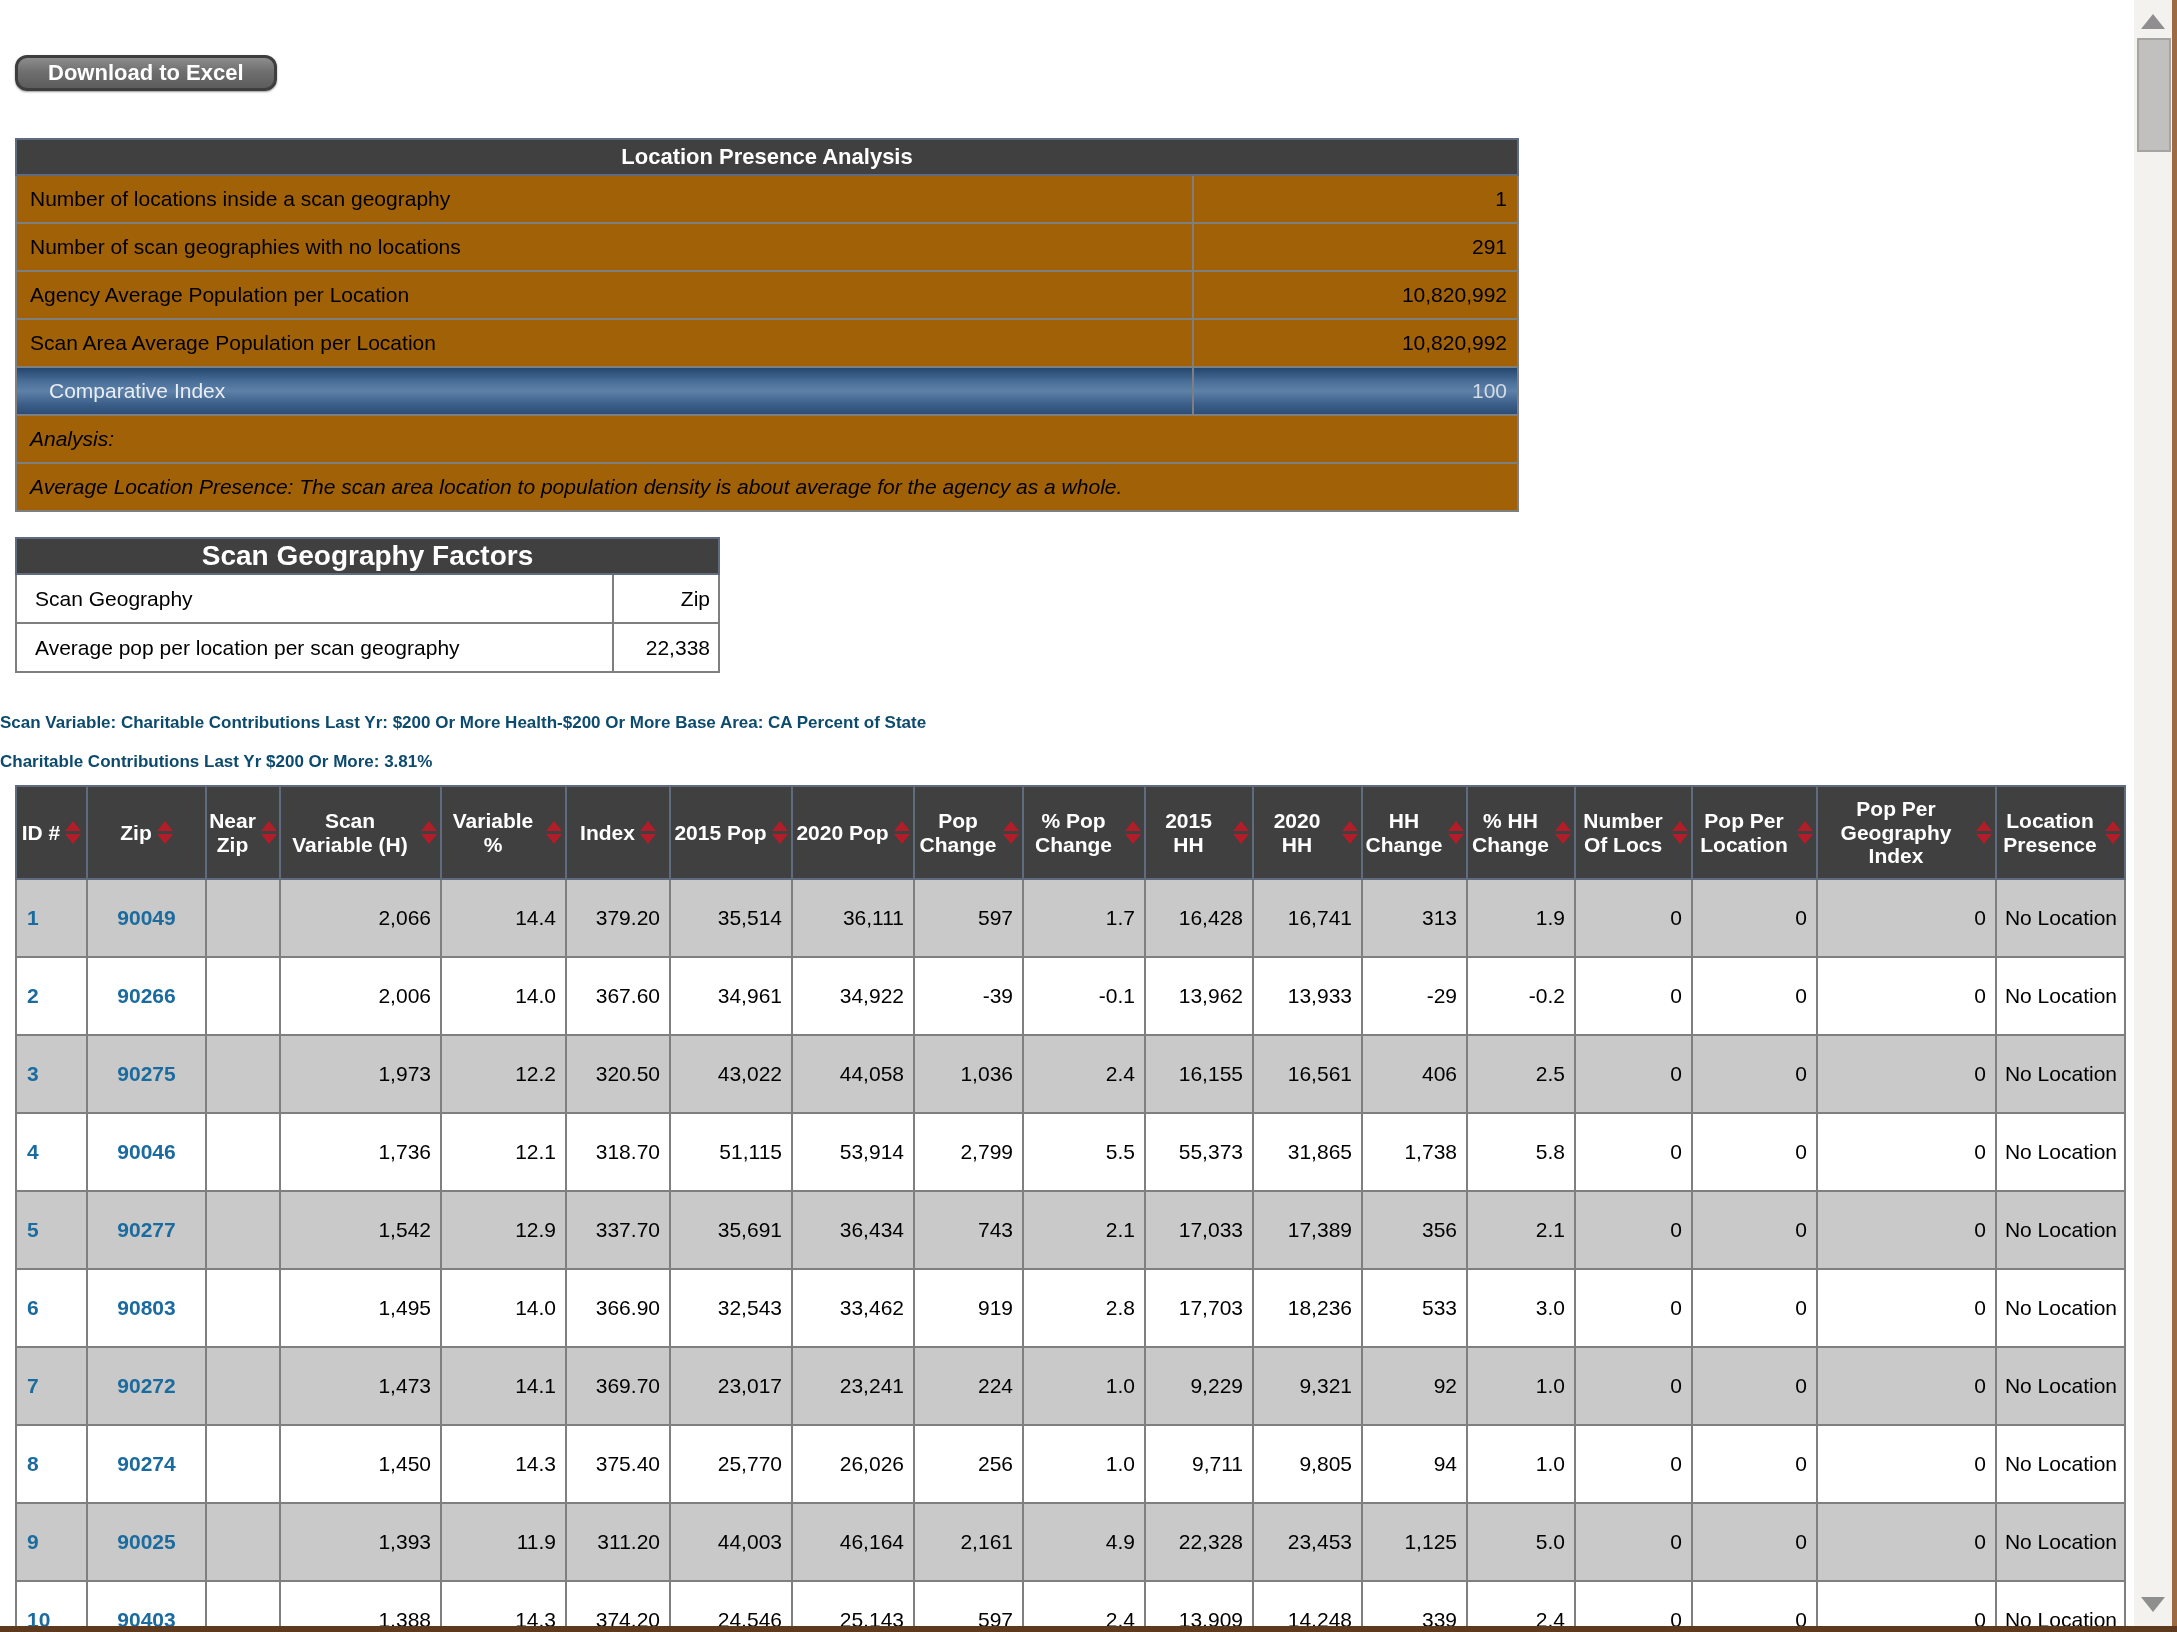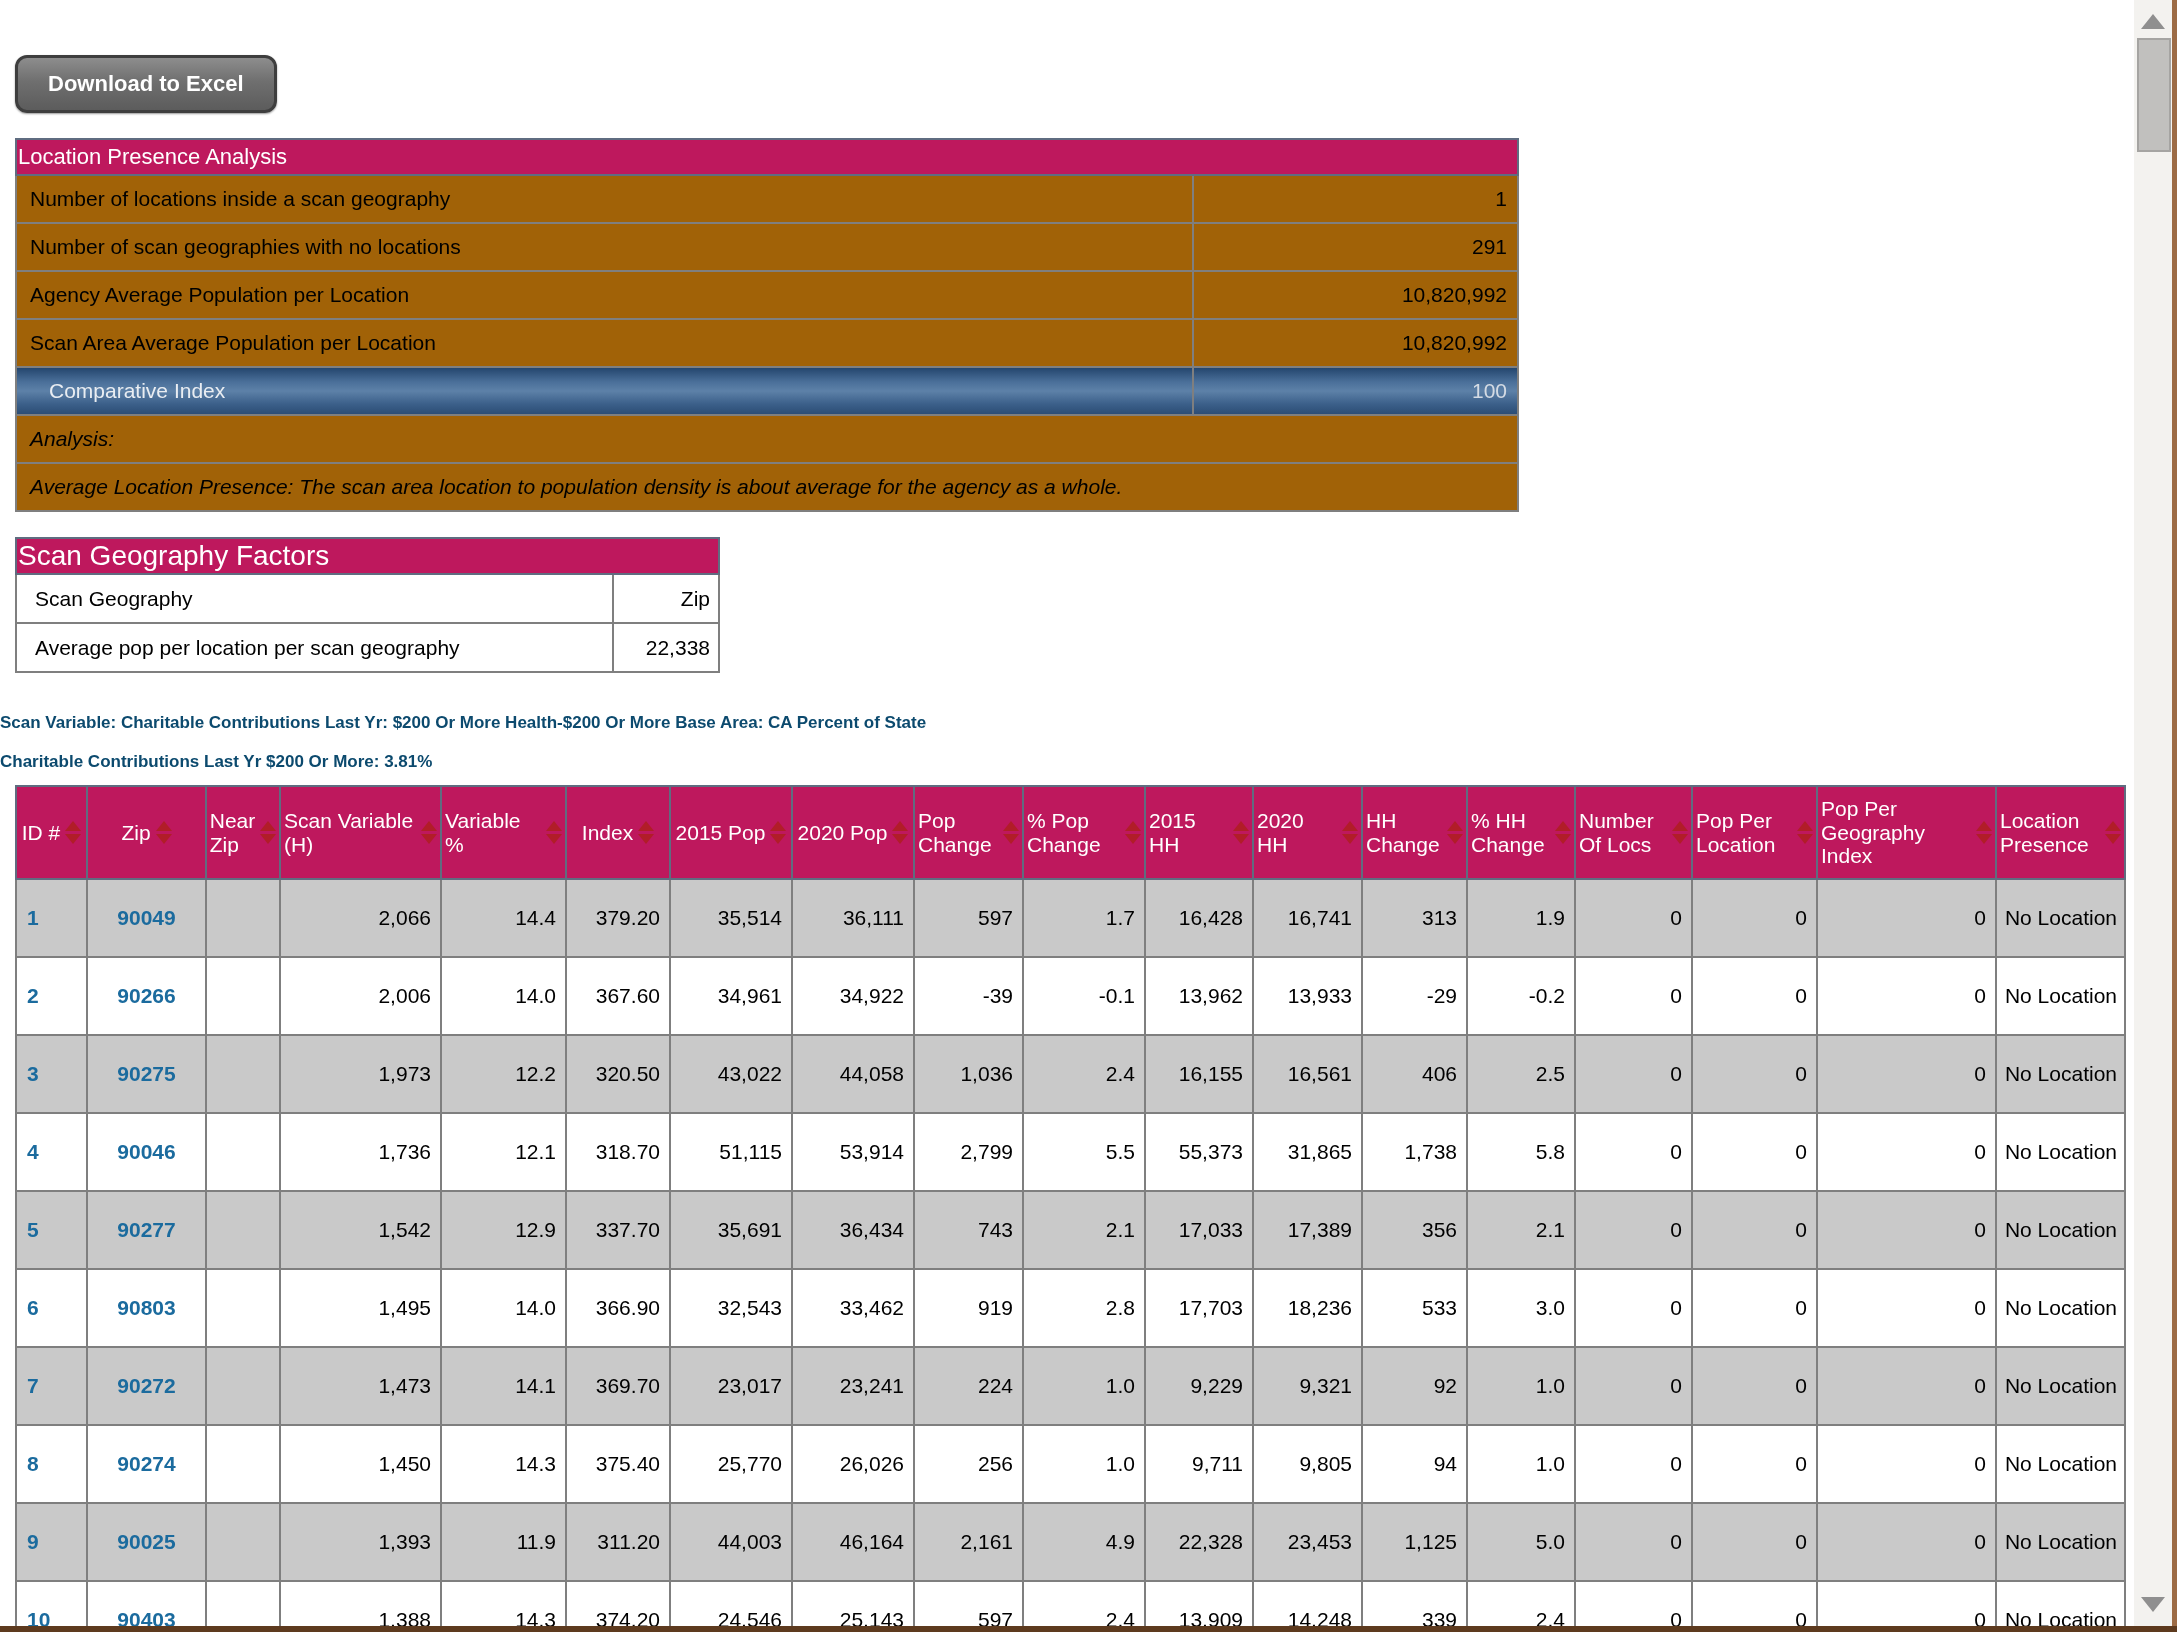--- a/index.html
+++ b/index.html
@@ -7,32 +7,32 @@
     position:relative; width:2177px; height:1632px; overflow:hidden;
     background:#ffffff;
     font-family:"Liberation Sans","DejaVu Sans",sans-serif;
     color:#000;
   }
   .frame-right { position:absolute; top:0; right:0; width:5px; height:100%; background:#9c6b45; z-index:60; }
   .frame-bottom { position:absolute; left:0; bottom:0; width:100%; height:6px; background:#5d3a1e; z-index:60; }
 
   
   .dl-btn {
-    position:absolute; top:55px; left:15px; height:58px; padding:0 30px;
+    position:absolute; top:55px; left:15px; height:36px; padding:0 30px;
     font-family:inherit; font-size:22px; font-weight:bold; color:#ffffff;
     background:linear-gradient(180deg,#8d8d8d 0%,#6f6f6f 45%,#5c5c5c 100%);
     border:3px solid #3e3e3e; border-radius:12px; cursor:pointer;
     box-shadow:0 1px 2px rgba(0,0,0,.4);
   }
 
   
   table { border-collapse:collapse; table-layout:fixed; }
   th,td { border:2px solid #7f7f7f; font-size:21px; }
   .navy-head th {
-    background:#be185d; color:#ffffff; font-weight:normal; text-align:left;
+    background:#404040; color:#ffffff; font-weight:bold; text-align:center;
     border-color:#5f6c80;
   }
 
   
   .lpa { position:absolute; top:138px; left:15px; width:1502px; border:2px solid #5a5a5a; }
   .lpa thead th { height:32px; font-size:22px; }
   .lpa td { height:44px; padding-left:13px; background:#a16207; }
   .lpa td.val { text-align:right; padding-right:10px; padding-left:0; }
   .lpa tr.comp td {
     background:linear-gradient(180deg,#24466e 0%,#4a6f99 30%,#5d81a8 50%,#3c608a 78%,#2c4d75 100%);

